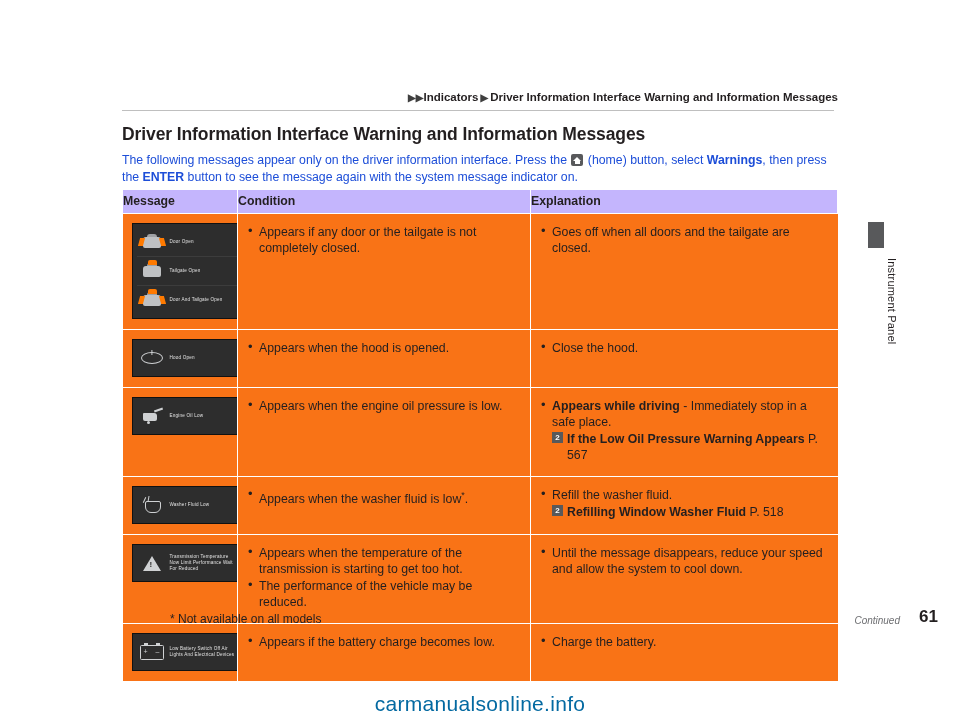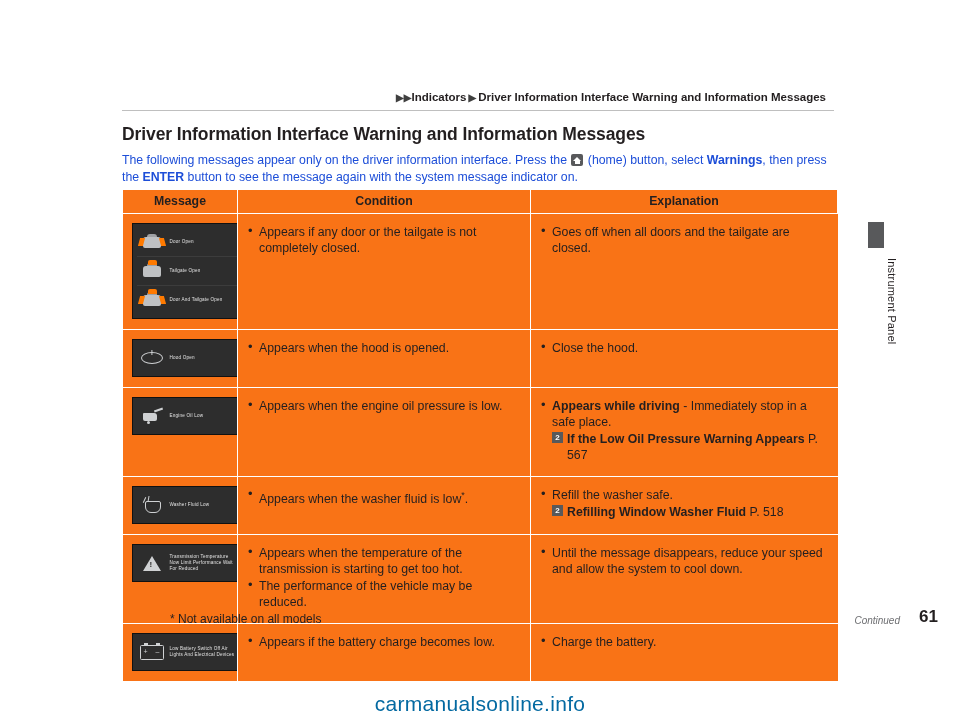--- a/index.html
+++ b/index.html
@@ -18,21 +18,21 @@
   .page {
     position: absolute;
     left: 0; top: 0;
     width: 960px;
     height: 722px;
   }
 
   
   .breadcrumb {
     position: absolute;
-    right: 134px;
+    right: 122px;
     top: 91px;
     font-size: 11.5px;
     color: #231f20;
     white-space: nowrap;
     font-weight: bold;
   }
   .breadcrumb .arrow {
     color: #3f3f3f;
     font-size: 10px;
     letter-spacing: -1px;
@@ -106,27 +106,27 @@
   
   .tbl {
     position: absolute;
     left: 122px;
     top: 189px;
     width: 712px;
     border-collapse: collapse;
     table-layout: fixed;
   }
   .tbl th {
-    background: #f97316;
+    background: #c4b5fd;
     border: 1px solid #ffffff;
     font-size: 12.3px;
     font-weight: bold;
     color: #231f20;
     padding: 4px 0 5px;
-    text-align: center;
+    text-align: left;
   }
   .tbl td {
     border-top: 1px solid #ffffff;
     border-bottom: 1px solid #ffffff;
     background: #f97316;
     vertical-align: top;
     padding: 10px 10px 12px 10px;
     font-size: 12.3px;
     color: #231f20;
     line-height: 16px;
@@ -554,21 +554,21 @@
           </div>
         </td>
         <td class="condcell">
           <ul class="b">
             <li><span>Appears when the washer fluid is low</span><span class="sup">*</span><span>.</span></li>
           </ul>
         </td>
         <td class="expcell">
           <ul class="b">
             <li>
-              <span>Refill the washer safe.</span>
+              <span>Refill the washer fluid.</span>
               <span class="ref">
                 <span class="refmark">2</span>
                 <b>Refilling Window Washer Fluid</b>
                 <span>P. 518</span>
               </span>
             </li>
           </ul>
         </td>
       </tr>
 

